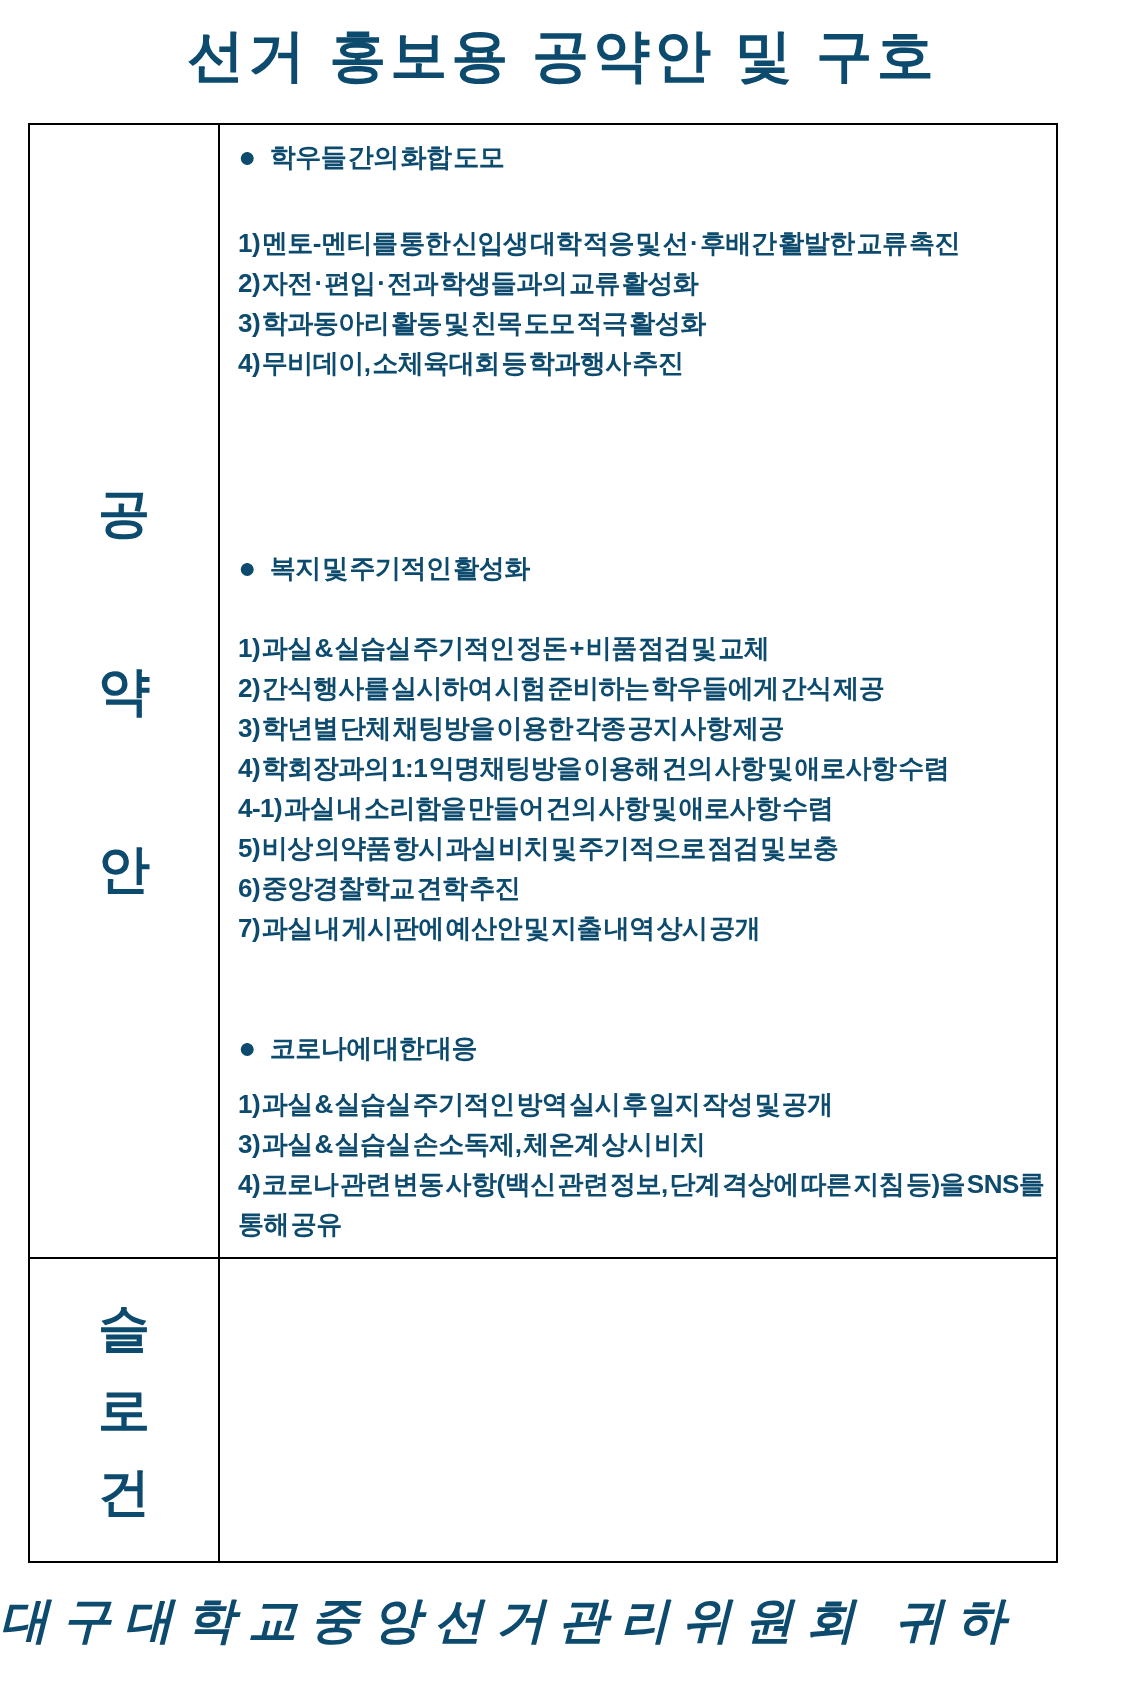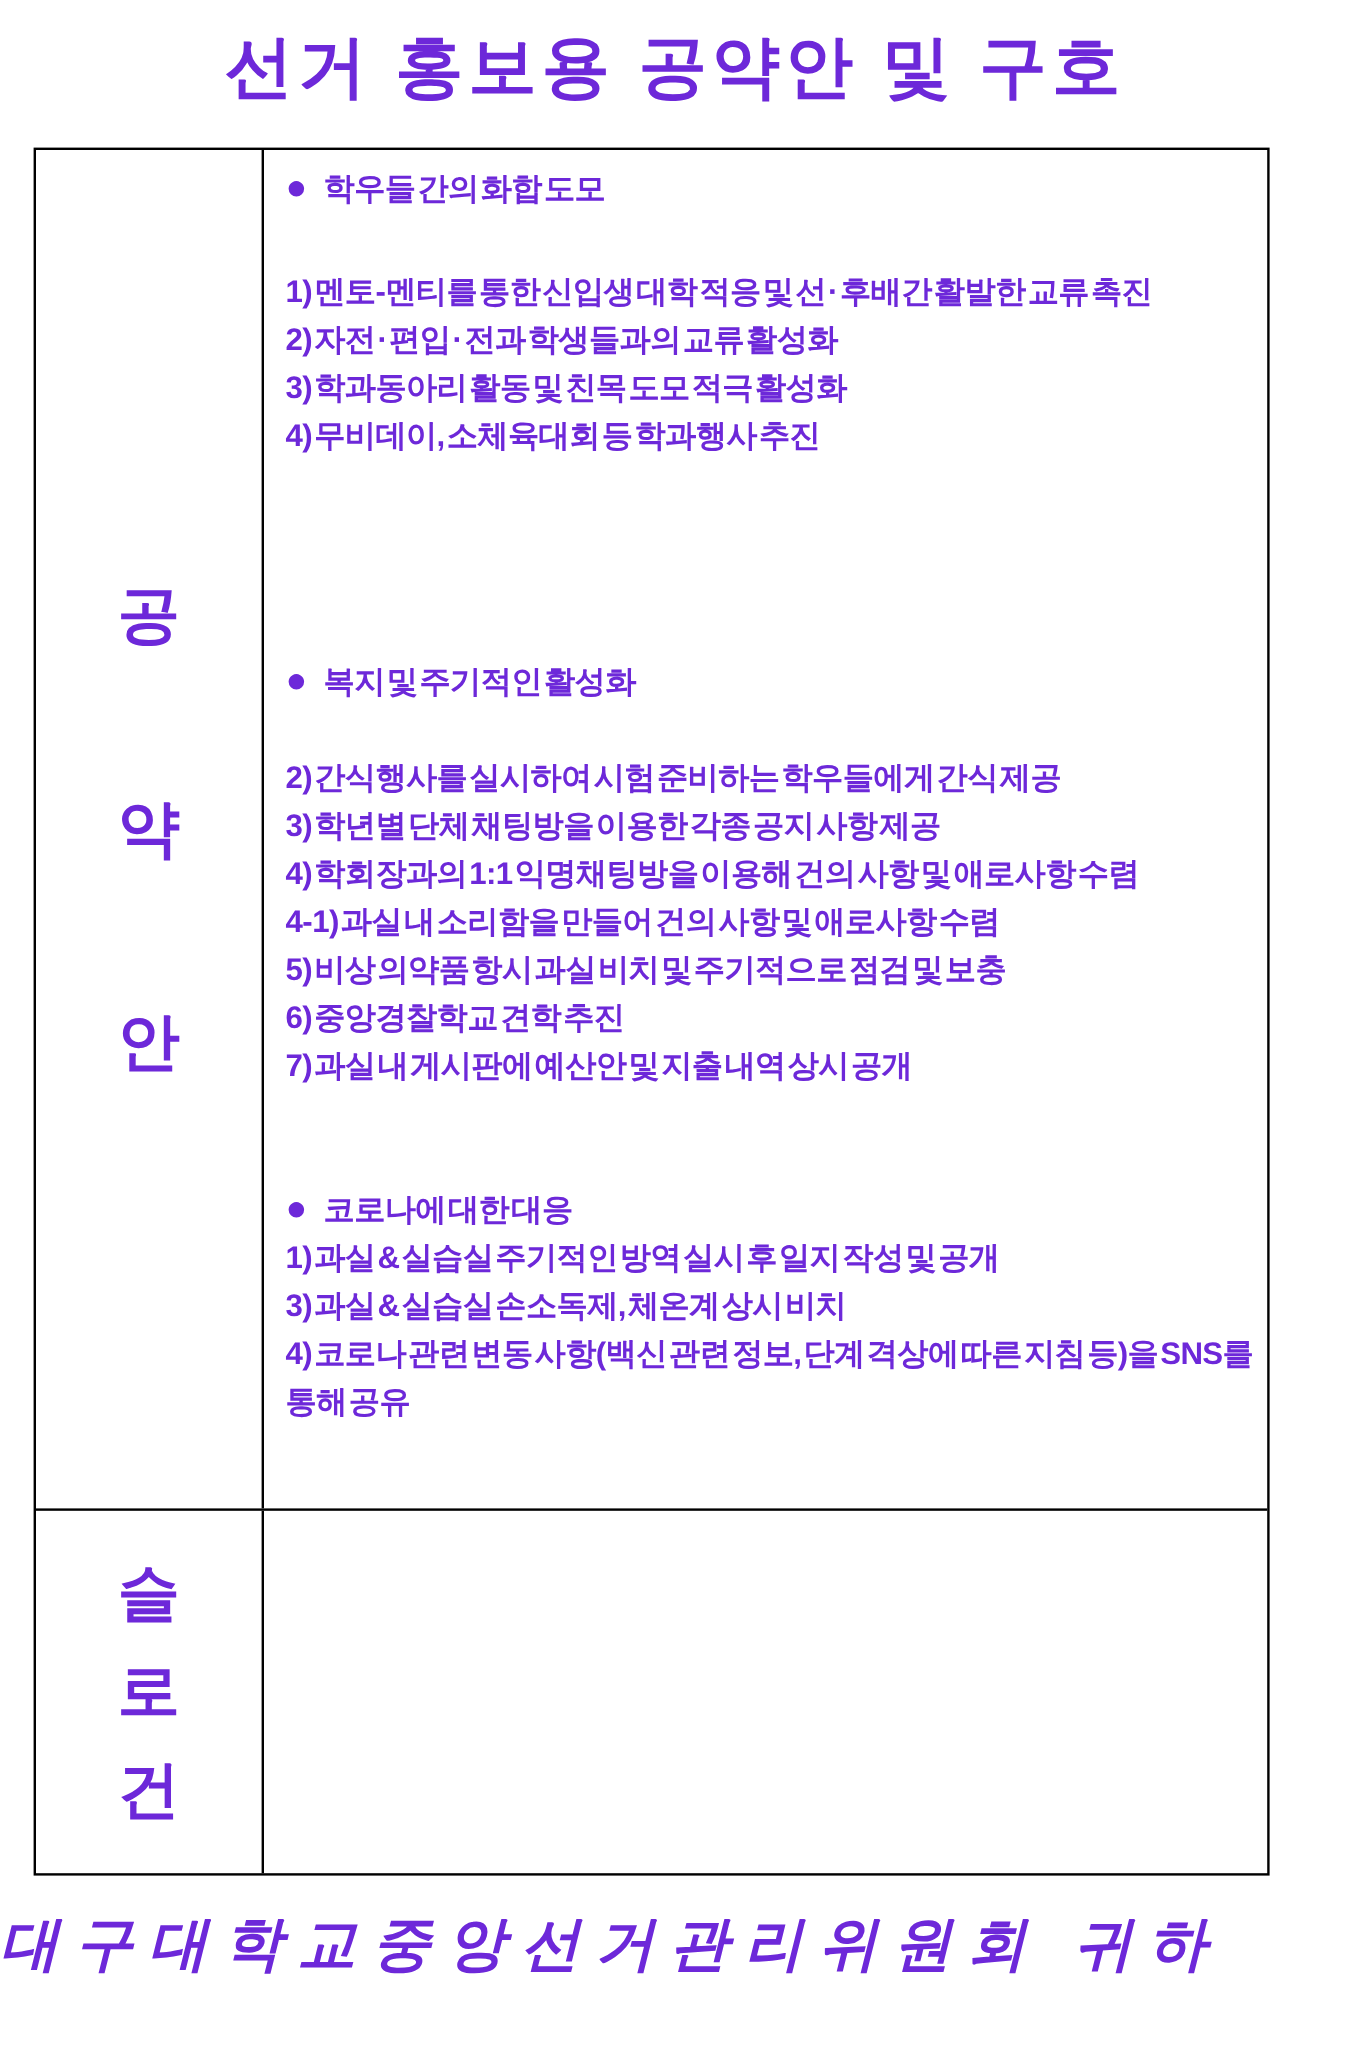--- a/index.html
+++ b/index.html
@@ -3,21 +3,21 @@
 <meta charset="utf-8">
 <style>
   * { box-sizing: border-box; margin: 0; padding: 0; }
   html, body { background: #ffffff; }
   .page {
     position: relative;
     width: 1125px;
     height: 1707px;
     margin: 0 auto;
     background: #ffffff;
-    color: #6d28d9;
+    color: #0c4a6e;
     font-family: "Liberation Sans", sans-serif;
     font-weight: bold;
   }
   .doc-title {
     position: absolute;
     top: 18px;
     left: 0;
     width: 100%;
     text-align: center;
     font-size: 57px;
@@ -60,21 +60,21 @@
   .sec-heading { display: flex; align-items: center; }
   .bullet {
     font-size: 30px;
     margin-right: 14px;
     line-height: 40px;
   }
   .sec-1 .items { margin-top: 46px; }
   .sec-2 { margin-top: 165px; }
   .sec-2 .items { margin-top: 40px; }
   .sec-3 { margin-top: 80px; }
-  .sec-3 .items { margin-top: 0; }
+  .sec-3 .items { margin-top: 16px; }
   .slogan-cell {
     display: flex;
     align-items: center;
     justify-content: center;
     padding: 0 8px;
     font-size: 43px;
     word-spacing: -3px;
     white-space: nowrap;
   }
   .doc-footer {
@@ -119,20 +119,21 @@
               <div class="item">4) 무비데이, 소체육대회 등 학과행사 추진</div>
             </div>
           </div>
 
           <div class="section sec-2">
             <div class="sec-heading">
               <span class="bullet">●</span>
               <span>복지 및 주기적인 활성화</span>
             </div>
             <div class="items">
+              <div class="item">1) 과실 &amp; 실습실 주기적인 정돈 + 비품 점검 및 교체</div>
               <div class="item">2) 간식행사를 실시하여 시험 준비하는 학우들에게 간식 제공</div>
               <div class="item">3) 학년별 단체 채팅방을 이용한 각종 공지 사항 제공</div>
               <div class="item">4) 학회장과의 1:1 익명채팅방을 이용해 건의 사항 및 애로사항 수렴</div>
               <div class="item">4-1) 과실 내 소리함을 만들어 건의 사항 및 애로사항 수렴</div>
               <div class="item">5) 비상 의약품 항시 과실 비치 및 주기적으로 점검 및 보충</div>
               <div class="item">6) 중앙경찰학교 견학 추진</div>
               <div class="item">7) 과실 내 게시판에 예산안 및 지출 내역 상시 공개</div>
             </div>
           </div>
 

